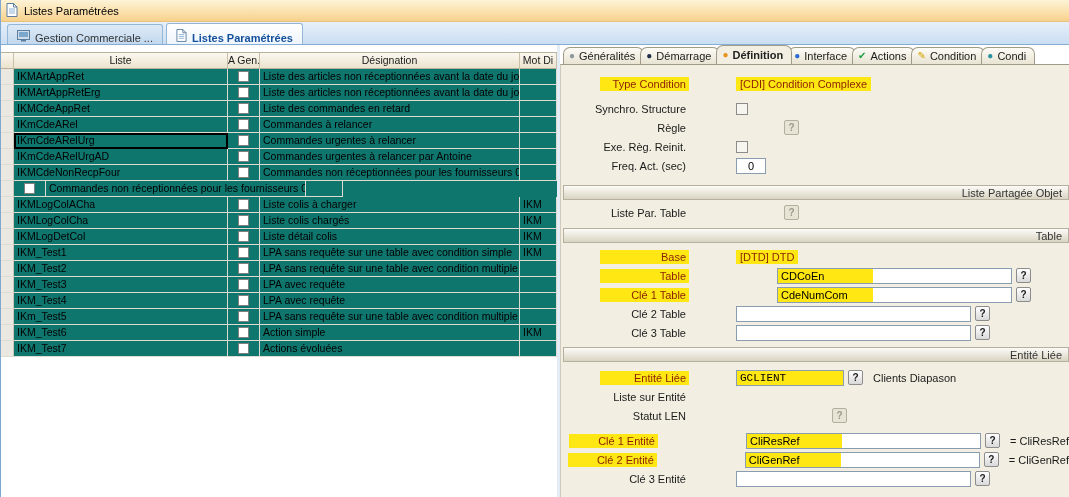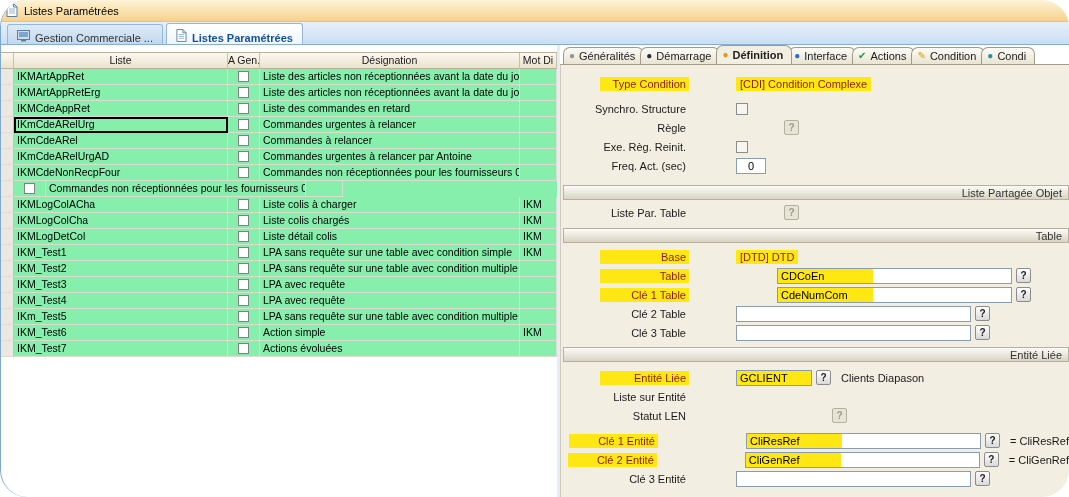--- a/index.html
+++ b/index.html
@@ -2,21 +2,20 @@
 <html style="--hl: #ffe713; --red: #8a1f04;"><head>
 <meta charset="utf-8">
 <title>Listes Paramétrées</title>
 <style>
   * { margin:0; padding:0; box-sizing:border-box; }
   html,body { background:#fff; }
   .window {
     width:1069px; height:497px; position:relative; overflow:hidden;
     background:#fff; font-family:"Liberation Sans", sans-serif; font-size:11px; color:#000;
     border-left:1px solid #7fa8d0;
-    border-radius:27px;
   }
   
   .titlebar {
     height:22px; display:flex; align-items:center; gap:6px; padding-left:5px;
     background:linear-gradient(180deg,#fdf3d7 0%,#fae1ad 55%,#f7d18d 100%);
     border-bottom:1px solid #e7c27c;
   }
   
   .tabbar {
     height:23px; background:linear-gradient(180deg,#e7f0fa,#cadef2);
@@ -36,21 +35,21 @@
   .gh {
     background:linear-gradient(180deg,#fbf8f0,#ebe3cd);
     border-right:1px solid #c8bfa6; border-bottom:1px solid #b9b19b;
     text-align:center; line-height:15px; color:#1a1a1a; overflow:hidden; white-space:nowrap;
   }
   .w-sel   { width:13px; }
   .w-liste { width:214px; }
   .w-agen  { width:32px; }
   .w-desig { width:260px; }
   .w-mot   { width:37px; }
-  .grow { display:flex; height:16px; background:#86efac; }
+  .grow { display:flex; height:16px; background:#0f766e; }
   .c {
     border-right:1px solid #dedbd2; border-bottom:1px solid #dedbd2;
     line-height:15px; white-space:nowrap; overflow:hidden; padding:0 3px;
   }
   .c.sel  { background:#eae8e0; padding:0; border-right:1px solid #c9c5b8; }
   .c.agen { display:flex; align-items:center; justify-content:center; padding:0; }
   .cb { width:11px; height:11px; border:1px solid #808080; background:#fff; display:inline-block; }
   .cell-selected { outline:2px solid #000; outline-offset:-2px; }
   
   .splitter { width:3px; background:#e4ecf5; cursor:col-resize; }
@@ -72,21 +71,21 @@
     padding-top:9px; position:relative; z-index:1; overflow:hidden;
   }
   
   .frow { display:flex; align-items:center; height:19px;gap:44px; }
   .flabel { width:128px; display:flex; justify-content:flex-end; }
   .lab { padding:1px 3px; color:#1a1a1a; white-space:nowrap; }
   .lab.hl { background:var(--hl,#ffe713); color:var(--red,#8a1f04); min-width:89px; text-align:right; }
   .fctrl { display:flex; align-items:center; margin-left:3px; gap:4px; }
   .tinput { height:16px; width:235px; border:1px solid #8a9cb0; background:#fff; font:inherit; padding:0 3px; color:#000; }
   .tinput.hlpart { background:linear-gradient(90deg,var(--hl,#ffe713) 0 95px,#fff 95px);margin-left:41px; }
-  .tinput.short  { width:76px; }
+  .tinput.short  { width:108px;font-family:Liberation Mono, monospace; }
   .tinput.hlfull { background:var(--hl,#ffe713); }
   .tinput.tiny   { width:30px; text-align:center; }
   .qbtn {
     width:15px; height:15px; border:1px solid #8c8c8c; border-radius:2px;
     background:linear-gradient(180deg,#ffffff,#d9d9d9);
     font-size:10px; font-weight:bold; color:#1a1a1a; text-align:center; line-height:13px;
   }
   .qbtn.disabled { background:#e7e4d6; color:#9c988a; border-color:#b3af9f; }
   .fcheck { width:12px; height:12px; border:1px solid #8c8c8c; background:#f6f5f0; display:inline-block; }
   .statictext.hl { background:var(--hl,#ffe713); color:var(--red,#8a1f04); padding:1px 4px; white-space:nowrap; }
@@ -171,34 +170,34 @@
     <div class="c sel w-sel"></div>
     <div class="c w-liste">IKMCdeAppRet</div>
     <div class="c agen w-agen">
               <span class="cb"></span>
             </div>
     <div class="c w-desig">Liste des commandes en retard</div>
     <div class="c w-mot"></div>
   </div>
           <div class="grow">
     <div class="c sel w-sel"></div>
+    <div class="c w-liste">IKmCdeARel</div>
+    <div class="c agen w-agen">
+              <span class="cb"></span>
+            </div>
+    <div class="c w-desig">Commandes à relancer</div>
+    <div class="c w-mot"></div>
+  </div>
+          <div class="grow">
+    <div class="c sel w-sel"></div>
     <div class="c w-liste cell-selected">IKmCdeARelUrg</div>
     <div class="c agen w-agen">
               <span class="cb"></span>
             </div>
     <div class="c w-desig">Commandes urgentes à relancer</div>
-    <div class="c w-mot"></div>
-  </div>
-          <div class="grow">
-    <div class="c sel w-sel"></div>
-    <div class="c w-liste">IKmCdeARel</div>
-    <div class="c agen w-agen">
-              <span class="cb"></span>
-            </div>
-    <div class="c w-desig">Commandes à relancer</div>
     <div class="c w-mot"></div>
   </div>
           <div class="grow">
     <div class="c sel w-sel"></div>
     <div class="c w-liste">IKmCdeARelUrgAD</div>
     <div class="c agen w-agen">
               <span class="cb"></span>
             </div>
     <div class="c w-desig">Commandes urgentes à relancer par Antoine</div>
     <div class="c w-mot"></div>

